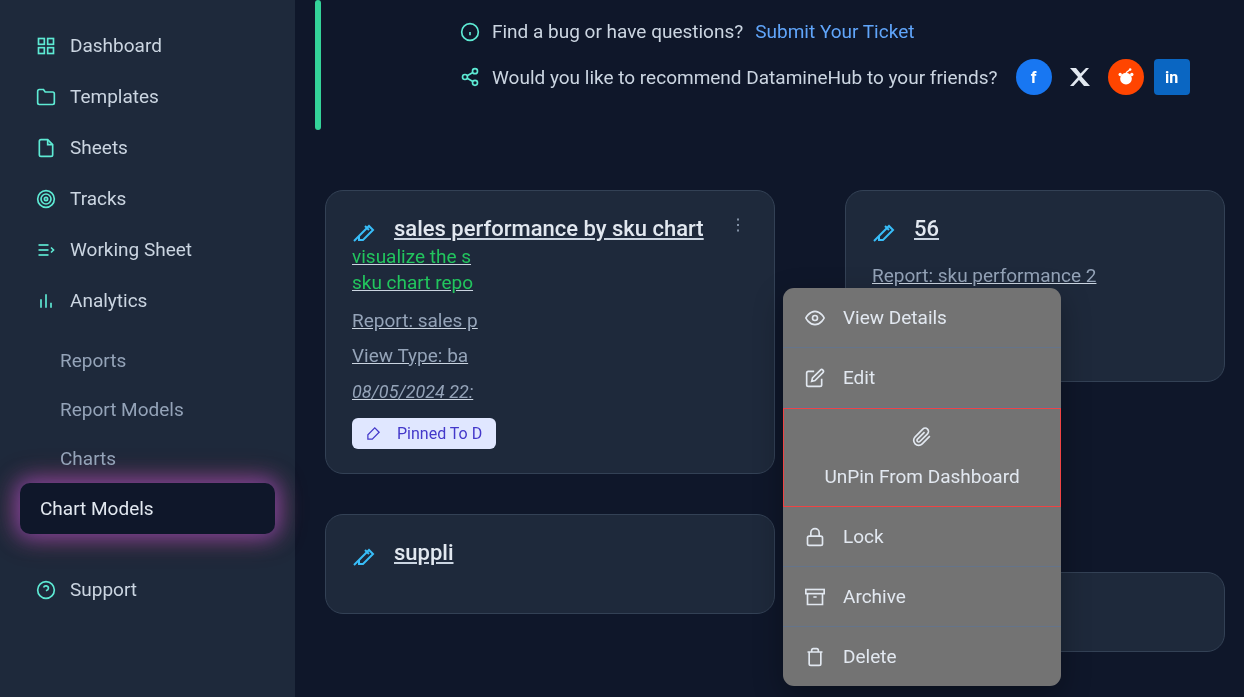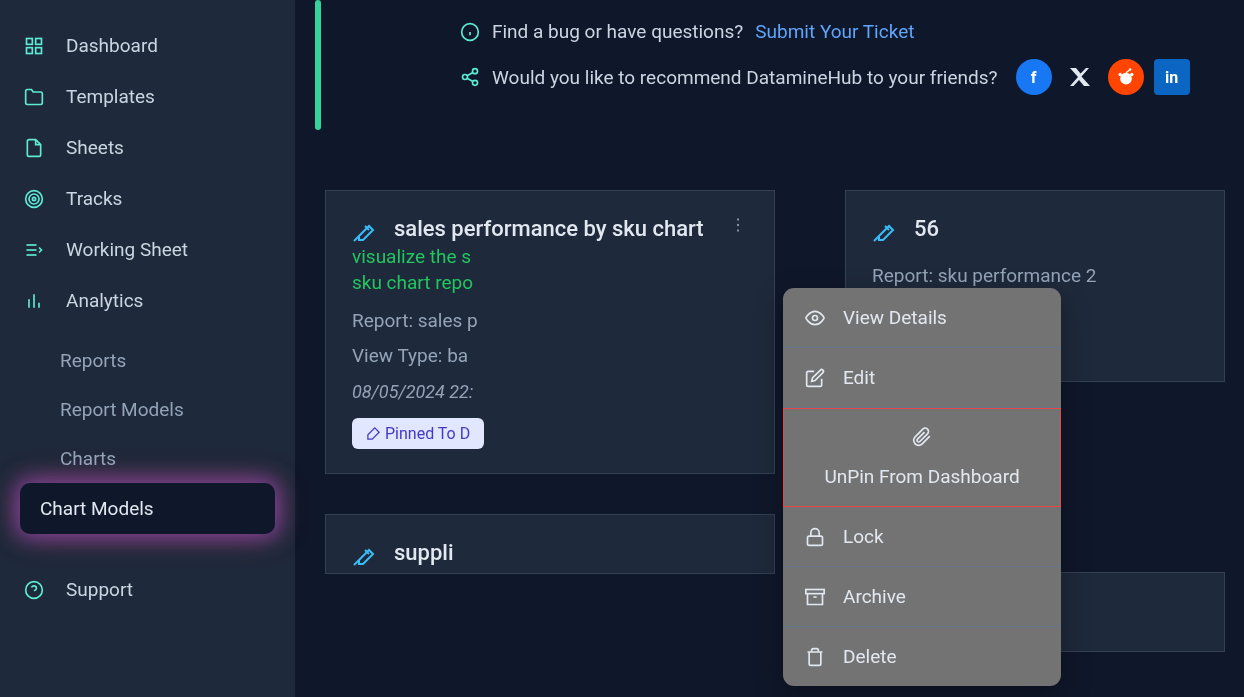--- a/index.html
+++ b/index.html
@@ -14,22 +14,22 @@
 }
 .sidebar {
   width: 295px;
   background: #1e293b;
   padding: 20px 0;
   flex-shrink: 0;
 }
 .nav-item {
   display: flex;
   align-items: center;
-  gap: 22px;
-  padding: 14px 24px;
+  gap: 14px;
+  padding: 14px 36px;
   color: #cbd5e1;
   font-size: 19px;
   cursor: pointer;
 }
 .nav-item .icon {
   width: 20px;
   height: 20px;
   display: flex;
   align-items: center;
   justify-content: center;
@@ -103,42 +103,43 @@
 .cards-area {
   margin-top: 95px;
   display: flex;
   gap: 70px;
 }
 .card-col { display: flex; flex-direction: column; gap: 40px; }
 .card {
   width: 450px;
   background: #1e293b;
   border: 1px solid #334155;
-  border-radius: 0;
+  border-radius: 18px;
   padding: 24px 26px;
+  text-decoration: underline;
 }
 .card-header { display: flex; align-items: flex-start; gap: 18px; position: relative; }
 .card-icon { color: #38bdf8; width: 24px; height: 24px; flex-shrink: 0; margin-top: 4px; }
 .card-title { font-size: 22px; color: #e2e8f0; font-weight: 500; line-height: 1.3; flex: 1; }
 .card-menu-dots {
   position: absolute;
   right: 0;
   top: 0;
   color: #94a3b8;
   cursor: pointer;
   width: 20px;
   text-align: center;
 }
 .card-desc { color: #22c55e; font-size: 19px; line-height: 1.4; }
 .card-meta { color: #94a3b8; font-size: 19px; margin-top: 12px; }
 .card-date { color: #94a3b8; font-style: italic; font-size: 18px; margin-top: 14px; }
 .pin-badge {
   display: inline-flex;
   align-items: center;
-  gap: 4px;
+  gap: 16px;
   background: #e0e7ff;
   color: #4338ca;
   font-size: 16px;
   padding: 6px 14px;
   border-radius: 6px;
   margin-top: 16px;
 }
 .pin-badge svg { width: 15px; height: 15px; }
 .dropdown {
   position: absolute;
@@ -325,21 +326,21 @@
         <div class="card-meta">View Type: ba</div>
         <div class="card-date">08/05/2024 22:</div>
         <div class="pin-badge">
           <svg viewBox="0 0 24 24" fill="none" stroke="currentColor" stroke-width="2">
               <path d="M21 10l-7-7-11 11v7h7l11-11z"></path>
             </svg>
           <span>Pinned To D</span>
         </div>
       </div>
 
-      <div class="card" style="height:60px;overflow:hidden">
+      <div class="card" style="height:100px;overflow:hidden">
         <div class="card-header">
           <span class="card-icon">
             <svg viewBox="0 0 24 24" fill="none" stroke="currentColor" stroke-width="2">
                 <path d="M2 22l5-5M7 17l10-10 4 4-10 10H7v-4zM13 7l4 4"></path>
               </svg>
           </span>
           <div class="card-title">suppli</div>
         </div>
       </div>
     </div>

